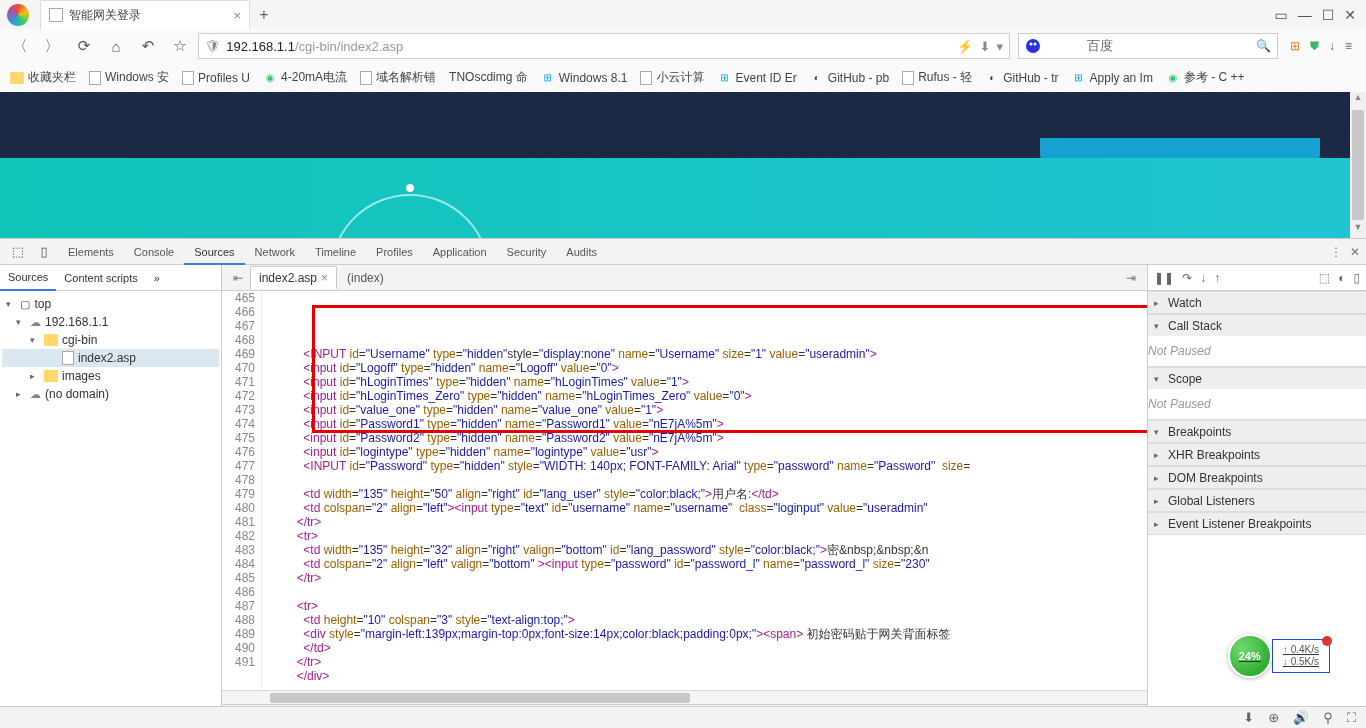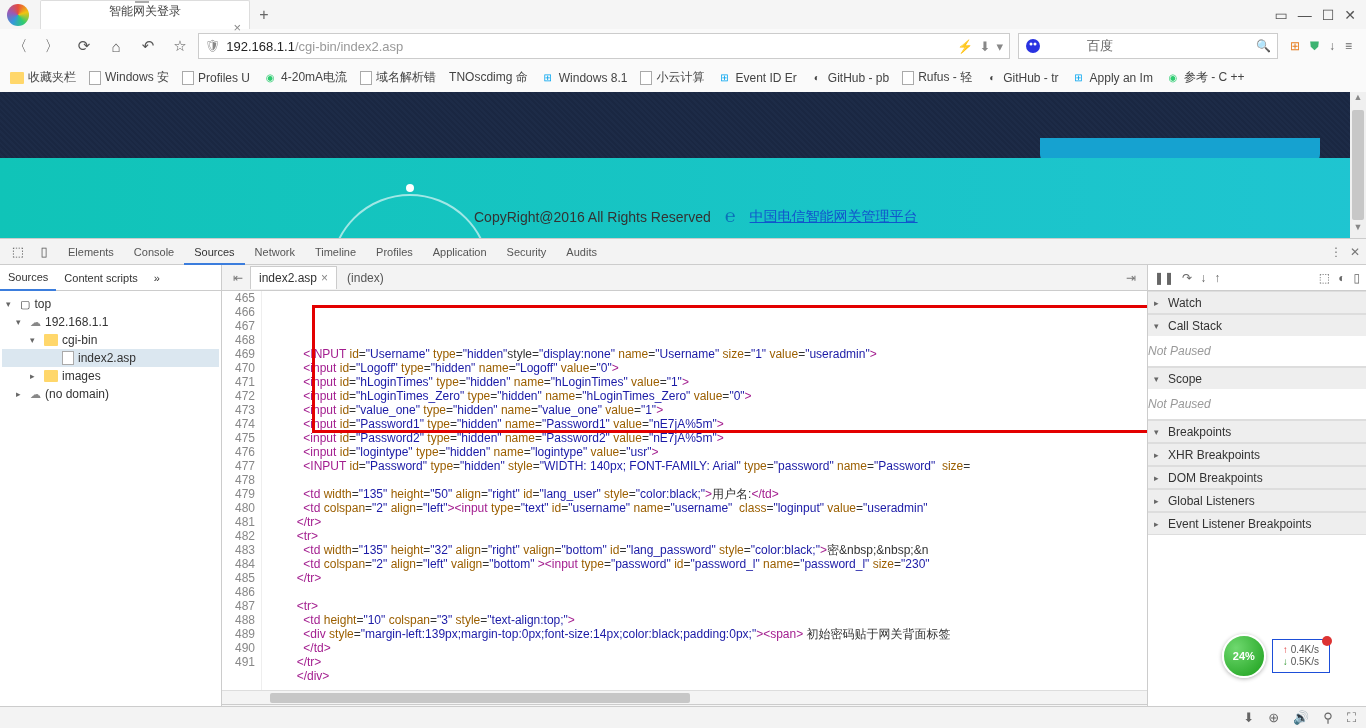--- a/index.html
+++ b/index.html
@@ -3,21 +3,21 @@
 <meta charset="utf-8">
 <style>
 * { margin: 0; padding: 0; box-sizing: border-box; font-family: "Microsoft YaHei", Arial, sans-serif; }
 body { width: 1366px; height: 728px; overflow: hidden; background: #fff; font-size: 12px; color: #333; }
 
 
 .browser-chrome { height: 92px; background: #fafafa; border-bottom: 1px solid #ddd; }
 .tab-bar { height: 29px; display: flex; align-items: center; background: #f5f5f5; }
 .app-logo { width: 36px; height: 29px; display: flex; align-items: center; justify-content: center; }
 .app-logo-icon { width: 22px; height: 22px; border-radius: 50%; background: conic-gradient(#e74c3c,#f1c40f,#2ecc71,#3498db,#9b59b6,#e74c3c); }
-.tab { width: 210px; height: 29px; background: #fff; border: 1px solid #ddd; border-bottom: none; display: flex; align-items: center; padding: 0 8px; font-size: 12px; color: #444; border-radius: 2px 2px 0 0; margin-left: 4px; flex-direction: column; }
+.tab { width: 210px; height: 29px; background: #fff; border: 1px solid #ddd; border-bottom: none; display: flex; align-items: center; padding: 0 8px; font-size: 12px; color: #444; border-radius: 2px 2px 0 0; margin-left: 4px; }
 .tab-icon { width: 14px; height: 14px; border: 1px solid #aaa; margin-right: 6px; }
 .tab-close { margin-left: auto; color: #888; cursor: pointer; font-size: 13px; }
 .new-tab { width: 28px; text-align: center; color: #666; font-size: 16px; cursor: pointer; }
 .win-controls { margin-left: auto; display: flex; gap: 10px; padding: 0 10px; color: #555; }
 .win-controls span { cursor: pointer; font-size: 14px; }
 
 .addr-bar { height: 34px; display: flex; align-items: center; padding: 0 6px; gap: 4px; background: #fafafa; }
 .nav-btn { width: 28px; height: 28px; display: flex; align-items: center; justify-content: center; color: #555; cursor: pointer; font-size: 15px; }
 .url-field { flex: 1; height: 26px; border: 1px solid #ccc; background: #fff; display: flex; align-items: center; padding: 0 6px; font-size: 13px; font-family: "SimSun", monospace; }
 .url-lock { color: #888; margin-right: 6px; font-size: 12px; }
@@ -97,21 +97,21 @@
 
 .dt-right { width: 218px; display: flex; flex-direction: column; font-size: 12px; }
 .dbg-bar { height: 26px; display: flex; align-items: center; gap: 8px; padding: 0 6px; border-bottom: 1px solid #ccc; color: #666; }
 .dbg-bar span { cursor: pointer; }
 .dbg-sec { border-bottom: 1px solid #ddd; }
 .dbg-head { height: 22px; display: flex; align-items: center; padding: 0 6px; background: #eee; border-top: 1px solid #ddd; cursor: pointer; gap: 4px; }
 .dbg-head .arr { width: 10px; color: #666; font-size: 9px; }
 .dbg-body { padding: 8px 0; text-align: left; color: #999; font-style: italic; }
 
 
-.float-widget { position: absolute; right: 36px; bottom: 50px; display: flex; align-items: center; gap: 6px; }
+.float-widget { position: absolute; right: 36px; bottom: 50px; display: flex; align-items: center; gap: 0; text-decoration: underline; }
 .fw-circle { width: 44px; height: 44px; border-radius: 50%; background: radial-gradient(circle at 30% 30%, #6fd96f, #1a9e1a); color: #fff; display: flex; align-items: center; justify-content: center; font-size: 11px; font-weight: bold; border: 2px solid #fff; box-shadow: 0 1px 4px rgba(0,0,0,0.3); }
 .fw-stats { background: #fff; border: 1px solid #1d4ed8; border-radius: 0; padding: 4px 10px; font-size: 10px; line-height: 12px; color: #555; }
 .fw-stats .up { color: #d33; }
 .fw-stats .dn { color: #393; }
 .fw-dot { width: 10px; height: 10px; background: #d33; border-radius: 50%; position: absolute; right: -2px; top: 2px; }
 
 .bottom-bar { position: absolute; bottom: 0; left: 0; right: 0; height: 22px; background: #f3f3f3; border-top: 1px solid #ccc; display: flex; align-items: center; justify-content: flex-end; gap: 14px; padding: 0 10px; color: #666; font-size: 13px; }
 </style>
 </head>
 <body>
@@ -226,25 +226,20 @@
     </div>
 </div>
 
 <div class="page">
   <div class="page-top">
     <div class="page-top-btn"></div>
   </div>
   <div class="page-bottom">
     <div class="page-circle"></div>
     <div class="page-dot"></div>
-    <div class="page-footer">
-      <span>CopyRight@2016 All Rights Reserved</span>
-      <span class="page-ct-logo">℮</span>
-      <a class="page-link">中国电信智能网关管理平台</a>
-    </div>
   </div>
   <div class="page-scroll">
     <div class="page-scroll-btn">▲</div>
     <div class="page-scroll-thumb"></div>
     <div class="page-scroll-btn">▼</div>
   </div>
 </div>
 
 <div class="devtools">
   <div class="dt-tabs">

